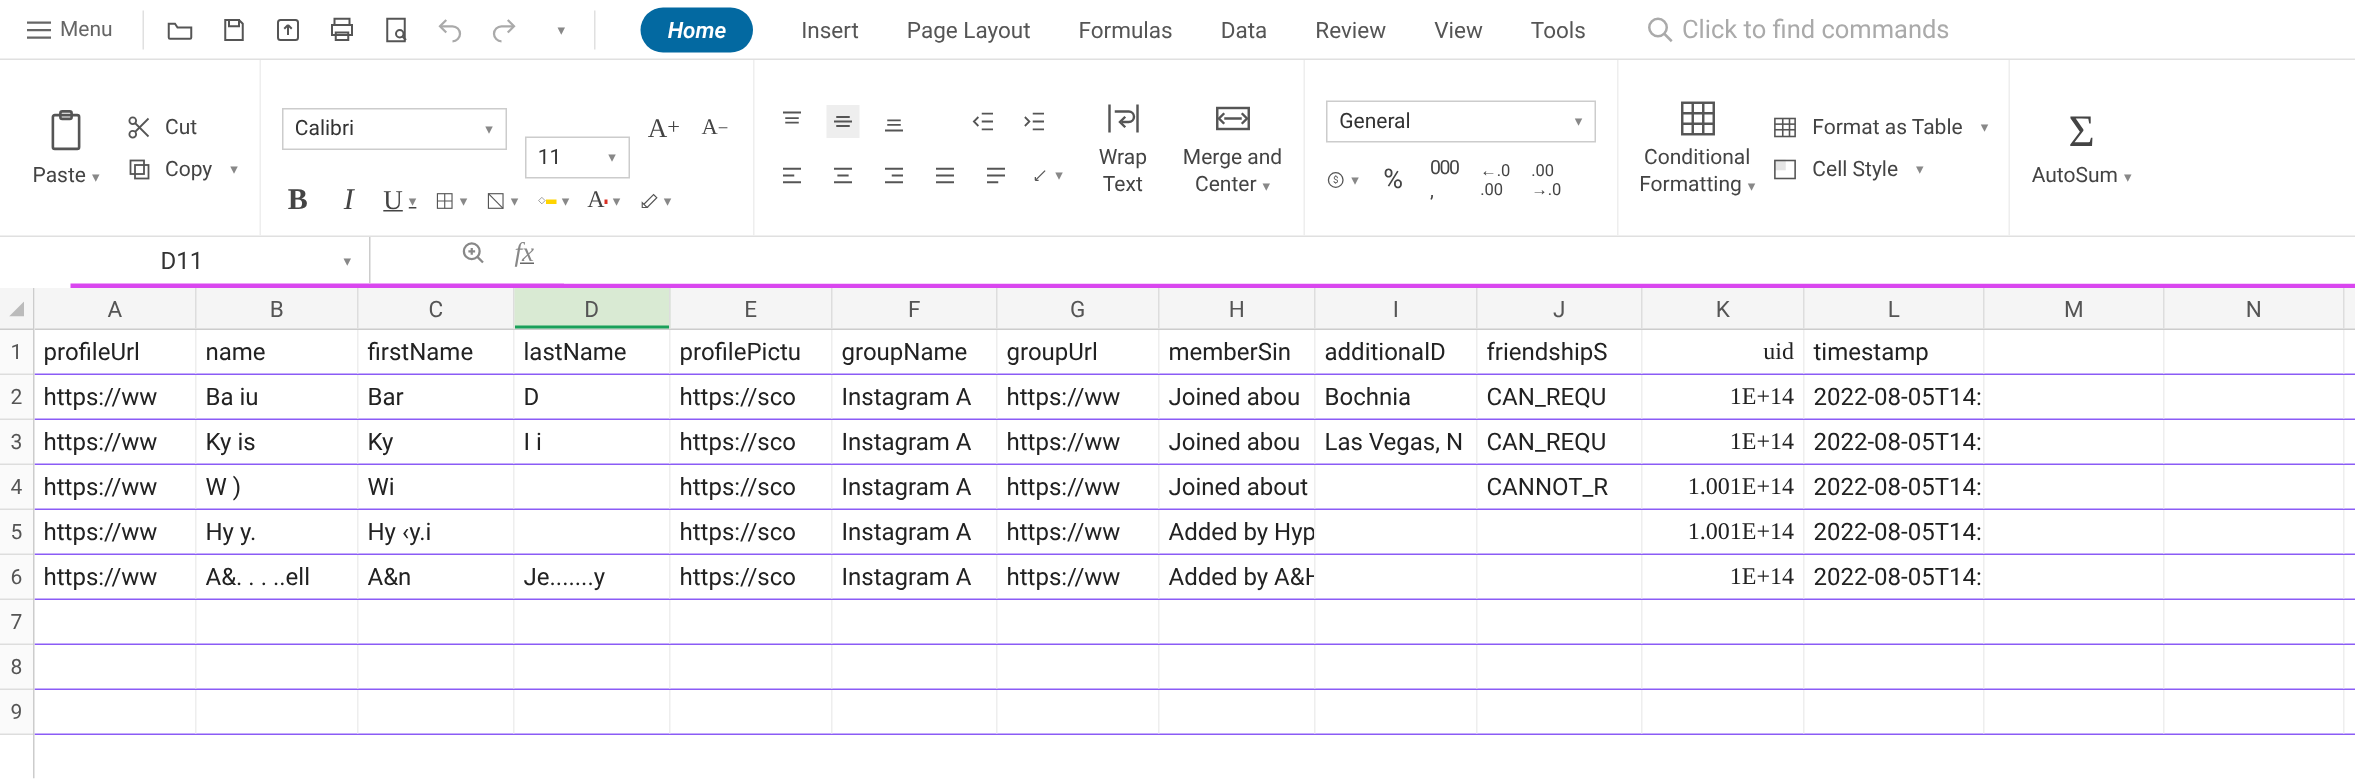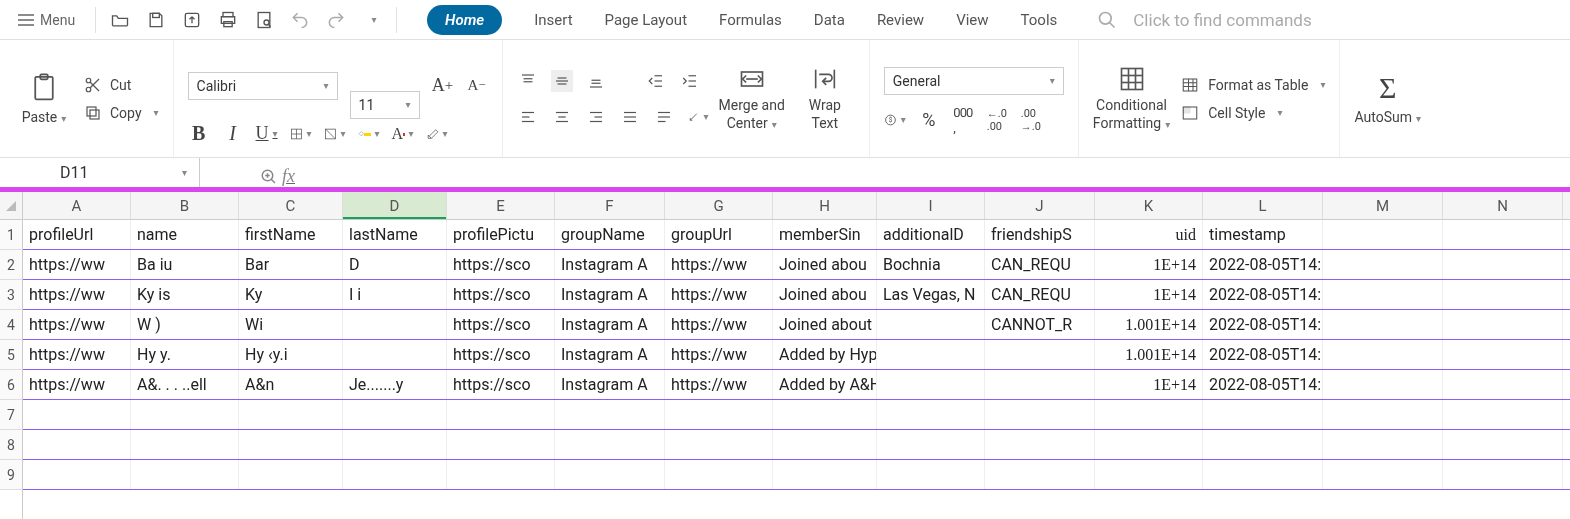--- a/index.html
+++ b/index.html
@@ -43,21 +43,21 @@
     border-radius: 16px;
     font-weight: 600;
     font-style: italic;
   }
   .search-cmd {
     display: flex;
     align-items: center;
     margin-left: 36px;
     color: #aaa;
     font-size: 17px;
-    gap: 16px;
+    gap: 4px;
   }
 
   
   .ribbon {
     display: flex;
     align-items: stretch;
     height: 118px;
     border-bottom: 1px solid #e0e0e0;
     background:#fff;
   }
@@ -96,33 +96,34 @@
   .sel.small{ min-width:70px;margin-top:38px;}
   .icon-row { display:flex; align-items:center; gap:12px;}
   .icon-grid { display:flex; flex-direction:column; gap:12px;}
   .ic { width:22px; height:22px; display:flex; align-items:center; justify-content:center; color:#444;}
   .caret::after{ content:"▾"; font-size:10px; margin-left:4px; color:#888;}
   .stack-label{ text-align:center; font-size:14px; color:#444; line-height:1.25;}
 
   
   .fbar {
     display:flex;
-    align-items:flex-end;
+    align-items:flex-start;
     height:34px;
-    border-bottom:5px solid #d946ef;
+    border-bottom:3px solid #d946ef;
+    margin-left:47px;
   }
   .namebox {
     width:200px;
     height:100%;
     border-right:1px solid #ccc;
     display:flex; align-items:center; justify-content:space-between;
     padding:0 12px 0 60px;
     font-size:16px;
   }
-  .fx { display:flex; align-items:center; gap:4px; padding:0 20px 0 60px; color:#666;text-decoration:underline;}
+  .fx { display:flex; align-items:center; gap:18px; padding:0 20px 0 60px; color:#666;text-decoration:underline;}
   .fx-input{ flex:1; height:100%; border:none; outline:none; font-size:15px; padding:0 8px;}
 
   
   .grid { display:flex; height:calc(519px - 40px - 118px - 34px); }
   .rowhdrs { display:flex; flex-direction:column; border-right:1px solid #ccc;}
   .corner { height:28px; width:22px; border-bottom:1px solid #ccc; background:#f5f5f5; display:flex;align-items:center;justify-content:center;}
   .rh { height:30px; width:22px; border-bottom:1px solid #ddd; display:flex; align-items:center; justify-content:center; font-size:14px; color:#555; background:#fafafa;}
   .cols { display:flex; flex-direction:column; flex:1; overflow:hidden;}
   .colhdrs { display:flex; height:28px; border-bottom:1px solid #ccc; background:#f5f5f5;}
   .ch {
@@ -392,36 +393,36 @@
           </div>
         <div class="ic caret">
             <svg width="18" height="18" viewBox="0 0 24 24" stroke="#555" stroke-width="1.6" fill="none">
               <path d="M6 18L18 6"></path>
               <path d="M6 18h4m-4 0v-4"></path>
             </svg>
           </div>
       </div>
     </div>
     <div class="big-btn">
+      <svg width="28" height="28" viewBox="0 0 24 24" fill="none" stroke="#555" stroke-width="1.4">
+          <polyline points="4,4 4,20"></polyline>
+          <polyline points="20,4 20,20"></polyline>
+          <path d="M7 8h8a3 3 0 010 6h-4"></path>
+          <polyline points="13,11 10,14 13,17"></polyline>
+        </svg>
+      <div class="stack-label"><span>Wrap</span><br><span>Text</span></div>
+    </div>
+    <div class="big-btn">
       <svg width="30" height="28" viewBox="0 0 24 24" fill="none" stroke="#555" stroke-width="1.4">
           <rect x="3" y="6" width="18" height="12"></rect>
           <line x1="7" y1="12" x2="17" y2="12"></line>
           <polyline points="7,9 4,12 7,15"></polyline>
           <polyline points="17,9 20,12 17,15"></polyline>
         </svg>
       <div class="stack-label caret"><span>Merge and</span><br><span>Center</span></div>
-    </div>
-    <div class="big-btn">
-      <svg width="28" height="28" viewBox="0 0 24 24" fill="none" stroke="#555" stroke-width="1.4">
-          <polyline points="4,4 4,20"></polyline>
-          <polyline points="20,4 20,20"></polyline>
-          <path d="M7 8h8a3 3 0 010 6h-4"></path>
-          <polyline points="13,11 10,14 13,17"></polyline>
-        </svg>
-      <div class="stack-label"><span>Wrap</span><br><span>Text</span></div>
     </div>
   </div>
 
   <div class="group">
     <div class="icon-grid" style="gap:14px;">
       <div class="sel" style="min-width:180px;">
           <span>General</span>
           <span style="font-size:10px;color:#888">▾</span>
         </div>
       <div class="icon-row">

